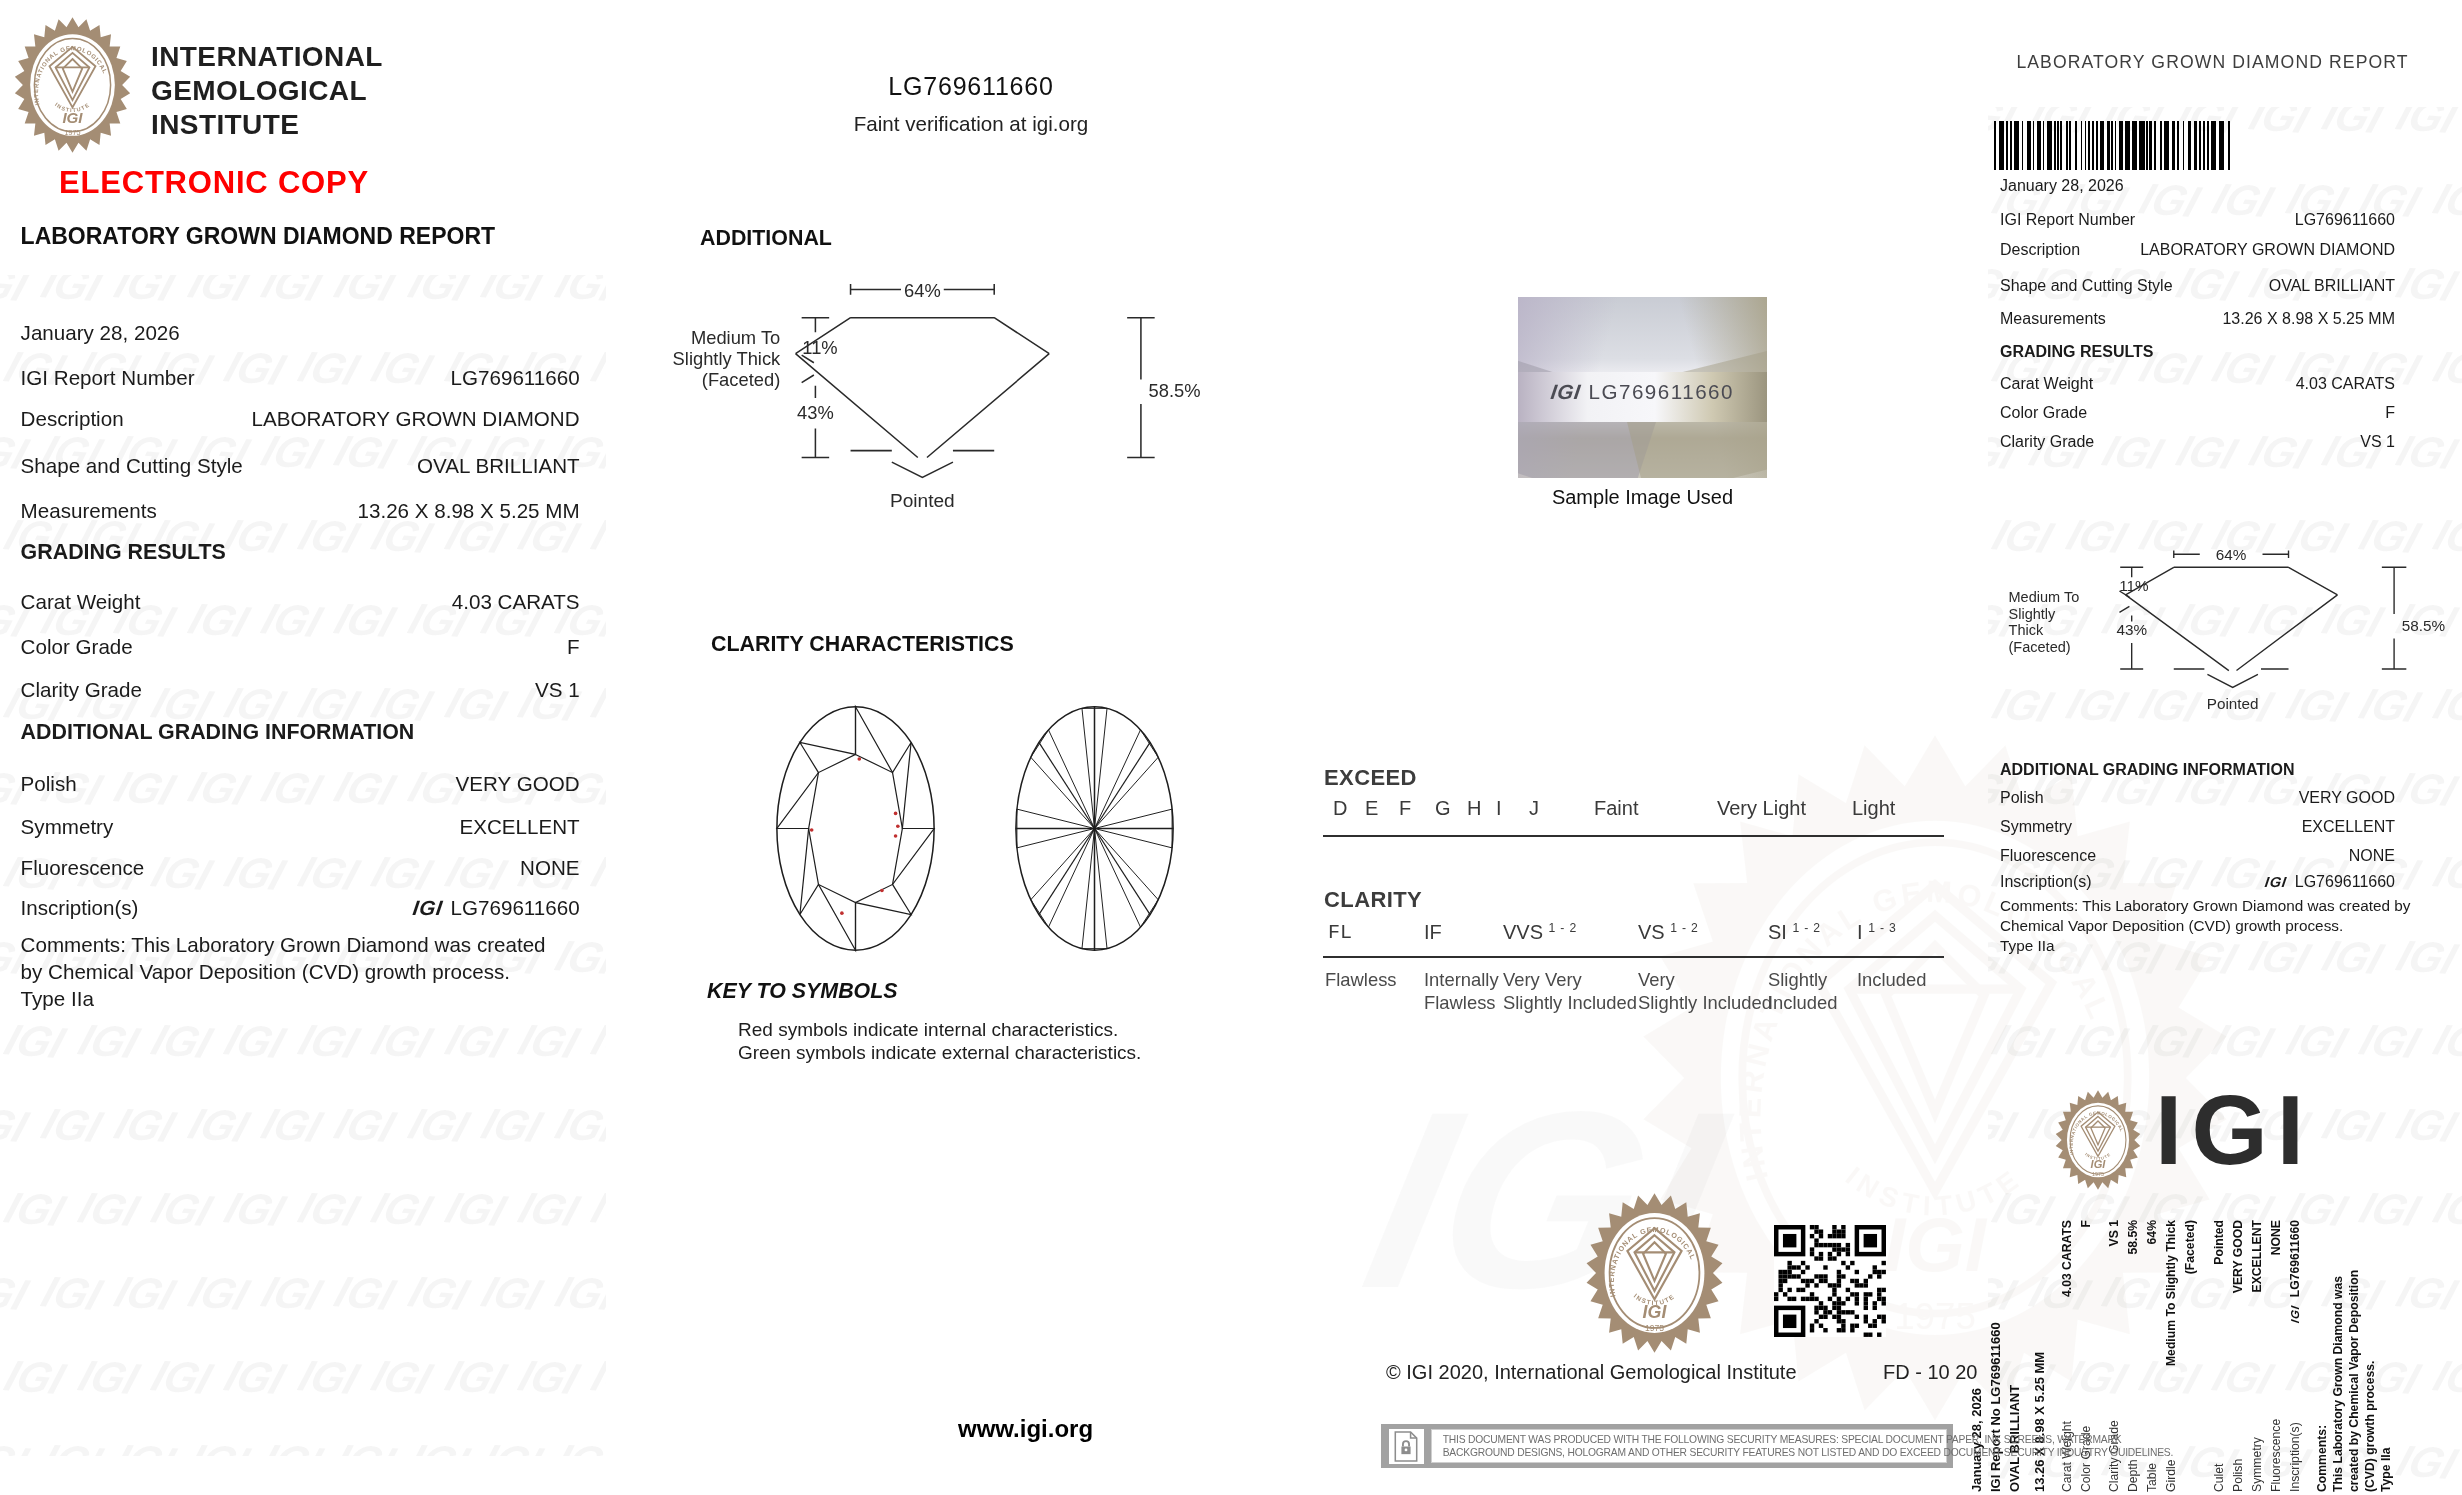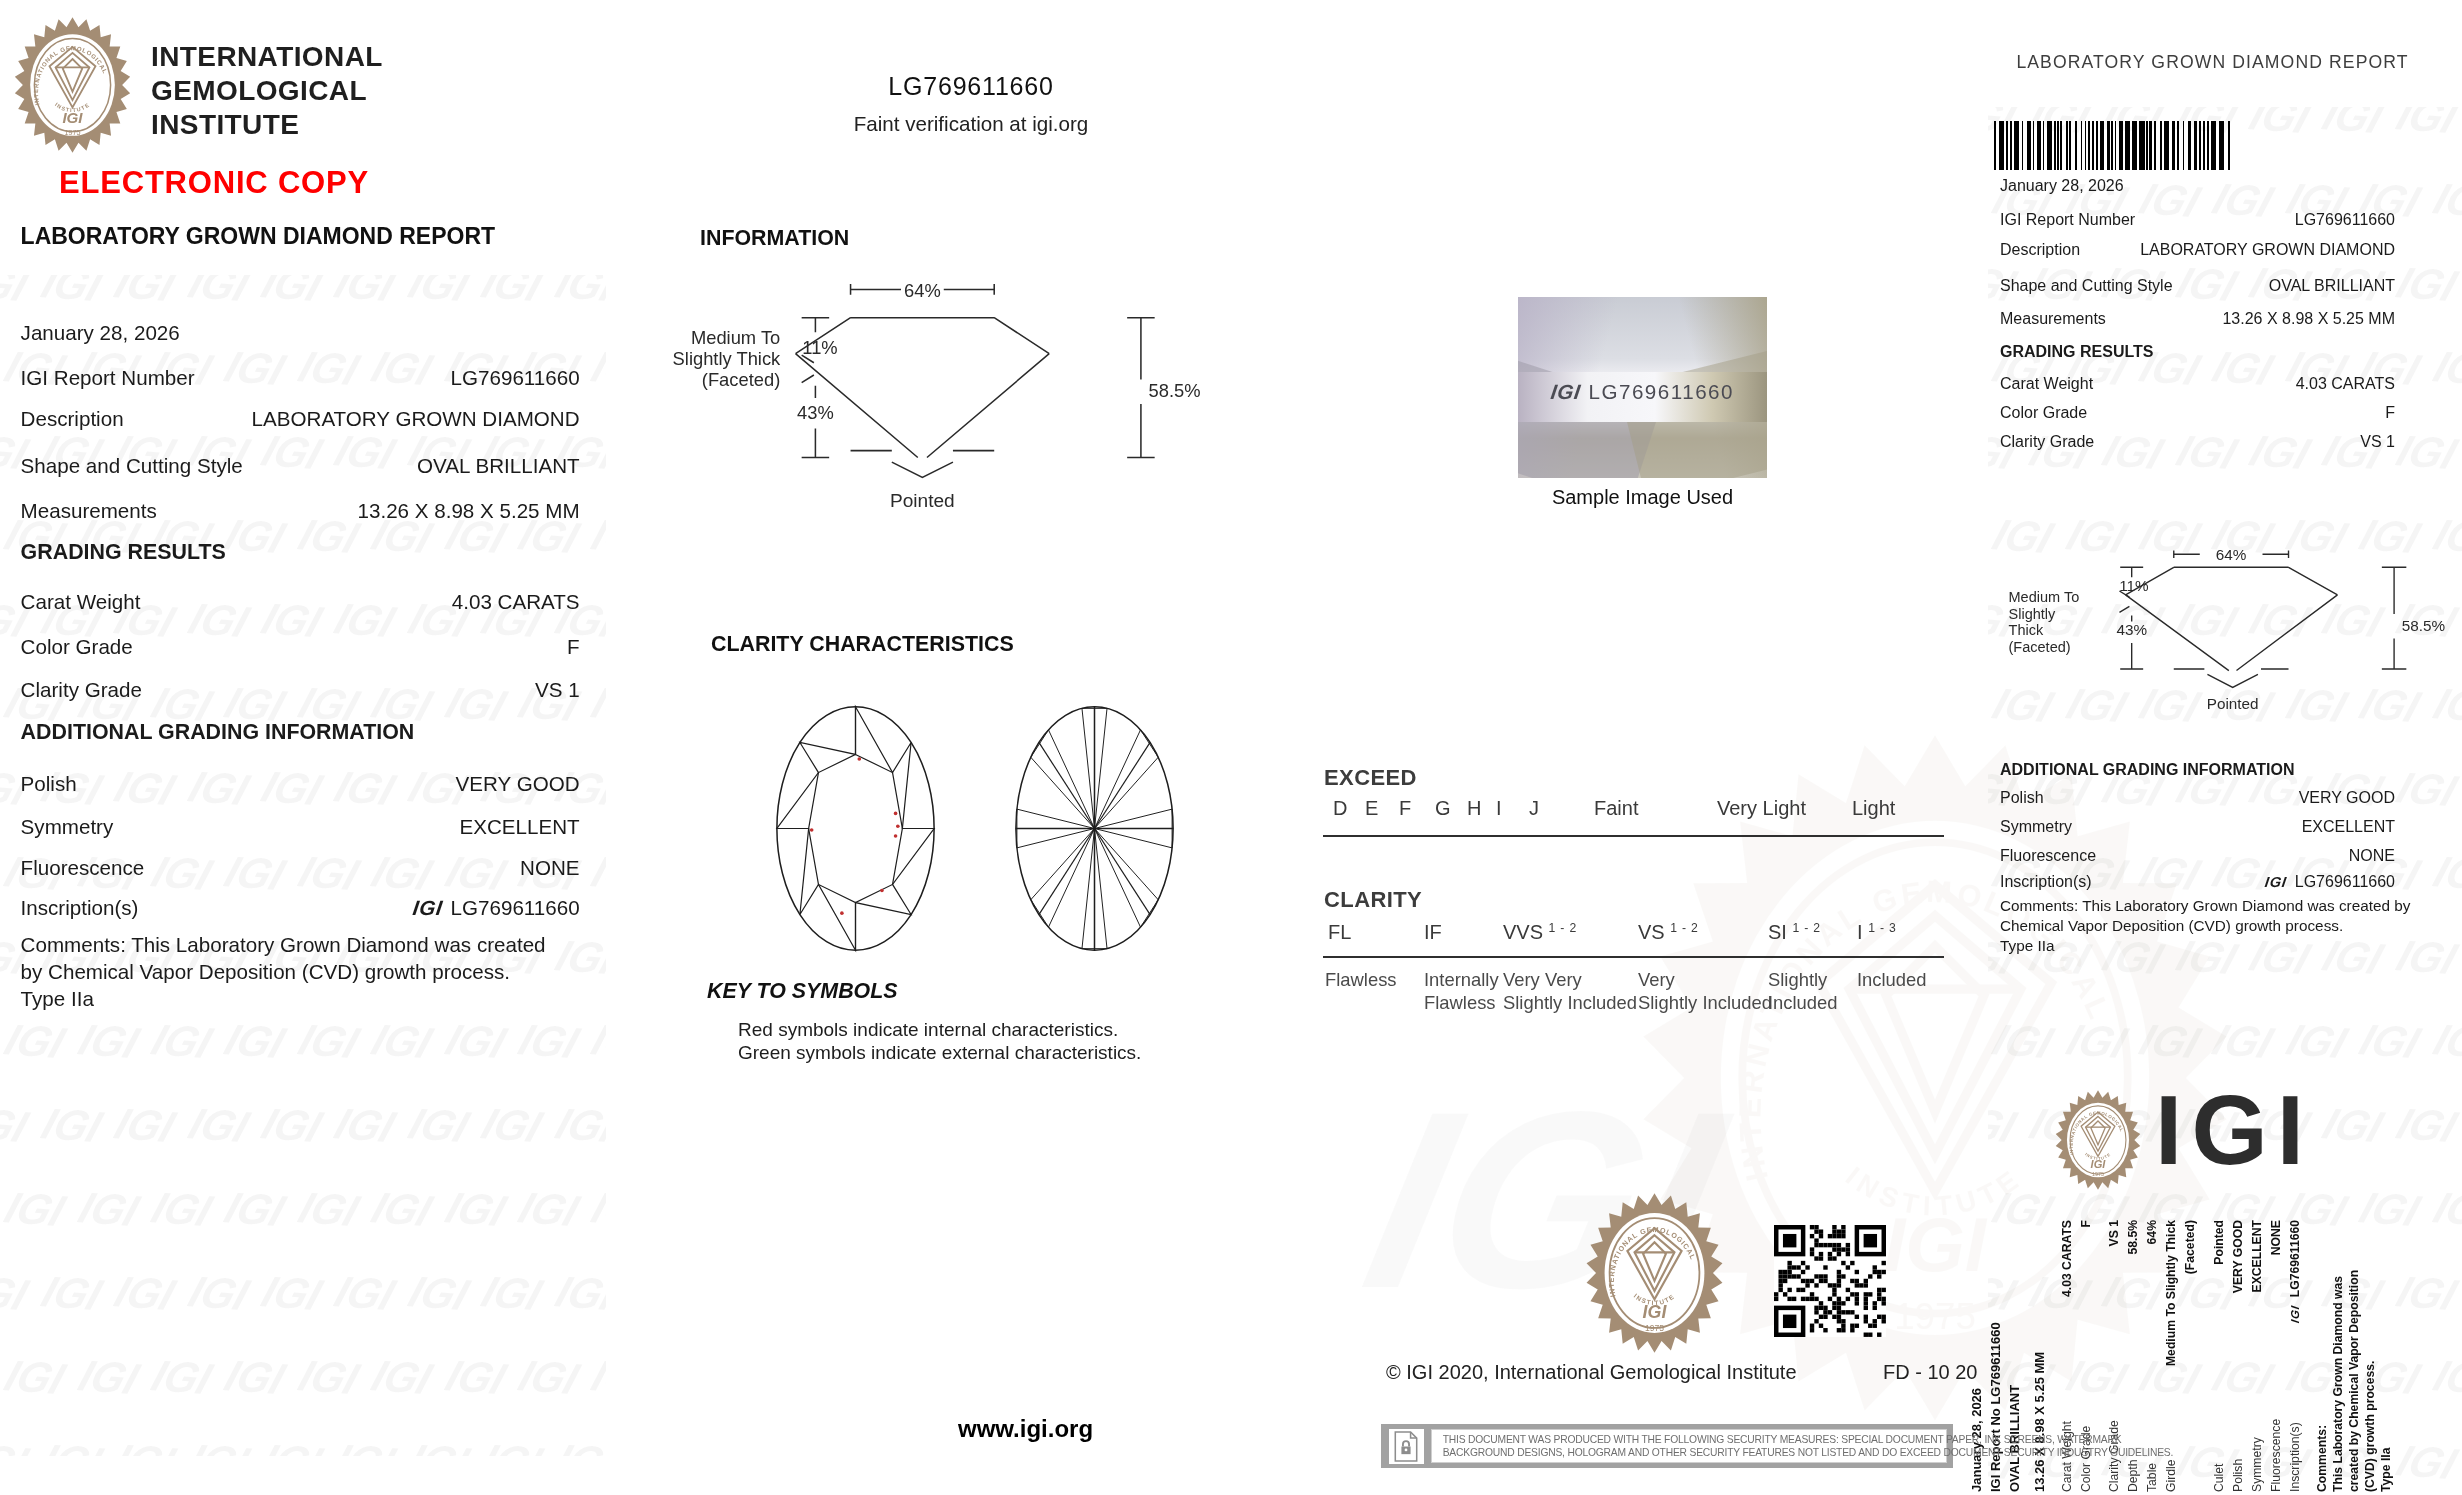--- a/index.html
+++ b/index.html
@@ -472,21 +472,21 @@
   </div>
 
   <div class="comments-block z1">
     <div>Comments: This Laboratory Grown Diamond was created by Chemical Vapor Deposition (CVD) growth process.</div>
     <div>Type IIa</div>
   </div>
 
   <div class="center-reportno z1">LG769611660</div>
   <div class="center-verif z1">Faint verification at igi.org</div>
 
-  <div class="sec-head z1" style="left:700px; top:226px;">INFORMATION</div>
+  <div class="sec-head z1" style="left:700px; top:226px;">ADDITIONAL</div>
 
   <svg class="abs diag z1" style="left:658px; top:274px;" width="596" height="257" viewBox="0 0 780 336">
     <g stroke="#2a2a2a" stroke-width="2" fill="none">
       <path d="M252,57 H440 M252,57 L180,104 M440,57 L512,104 M180,104 L340,240 M512,104 L352,240"></path>
       <path d="M306,246 L346,266 L386,246"></path>
       <path d="M252,231 H306 M386,231 H440"></path>
       <path d="M252,13 V27 M440,13 V27 M252,20 H318 M374,20 H440"></path>
       <path d="M188,57 H224 M206,57 V76 M204,116 l-16,-10 M204,132 l-16,10 M206,146 V162 M206,202 V240 M188,240 H224"></path>
       <path d="M614,57 H650 M632,57 V138 M632,170 V240 M614,240 H650"></path>
     </g>
@@ -577,21 +577,21 @@
   <span class="scale-item z1" style="left:1435px; top:797px;">G</span>
   <span class="scale-item z1" style="left:1467px; top:797px;">H</span>
   <span class="scale-item z1" style="left:1496px; top:797px;">I</span>
   <span class="scale-item z1" style="left:1529px; top:797px;">J</span>
   <span class="scale-item z1" style="left:1594px; top:797px;">Faint</span>
   <span class="scale-item z1" style="left:1717px; top:797px;">Very Light</span>
   <span class="scale-item z1" style="left:1852px; top:797px;">Light</span>
   <div class="scale-line z1" style="left:1323px; top:835px; width:621px;"></div>
 
   <div class="scale-title z1" style="left:1324px; top:887px;">CLARITY</div>
-  <span class="scale-item z1" style="left:1328px; top:921px;"><span>FL</span><span class="sup"></span></span>
+  <span class="scale-item z1" style="left:1328px; top:921px;font-family:Liberation Mono, monospace;"><span>FL</span><span class="sup"></span></span>
   <span class="scale-item z1" style="left:1424px; top:921px;"><span>IF</span><span class="sup"></span></span>
   <span class="scale-item z1" style="left:1503px; top:921px;"><span>VVS</span> <span class="sup">1 - 2</span></span>
   <span class="scale-item z1" style="left:1638px; top:921px;"><span>VS</span> <span class="sup">1 - 2</span></span>
   <span class="scale-item z1" style="left:1768px; top:921px;"><span>SI</span> <span class="sup">1 - 2</span></span>
   <span class="scale-item z1" style="left:1857px; top:921px;"><span>I</span> <span class="sup">1 - 3</span></span>
   <div class="scale-line z1" style="left:1323px; top:956px; width:621px;"></div>
   <div class="scale-sub z1" style="left:1325px; top:968px;">
       <div>Flawless</div>
       <div></div>
     </div>

